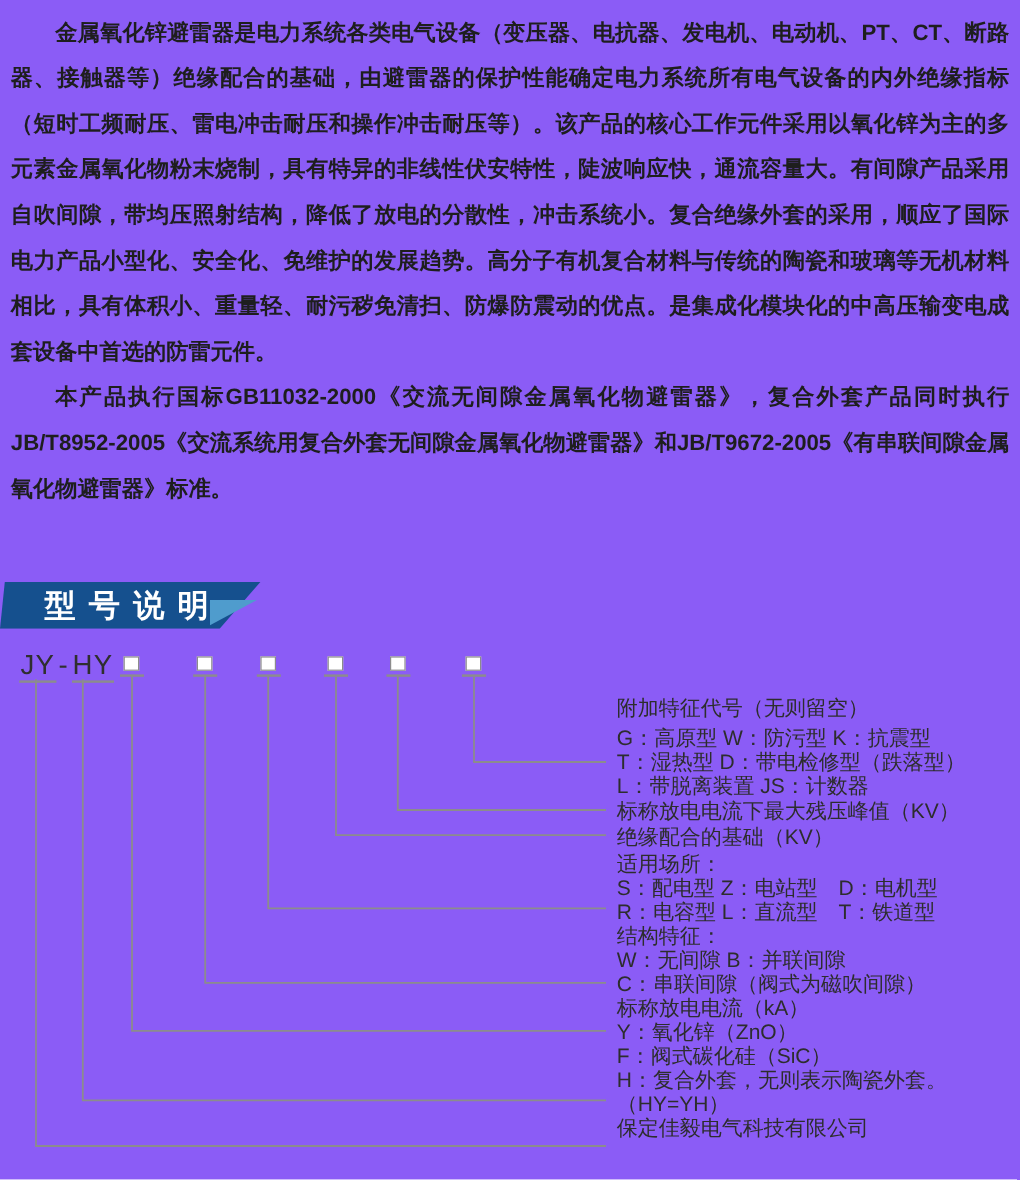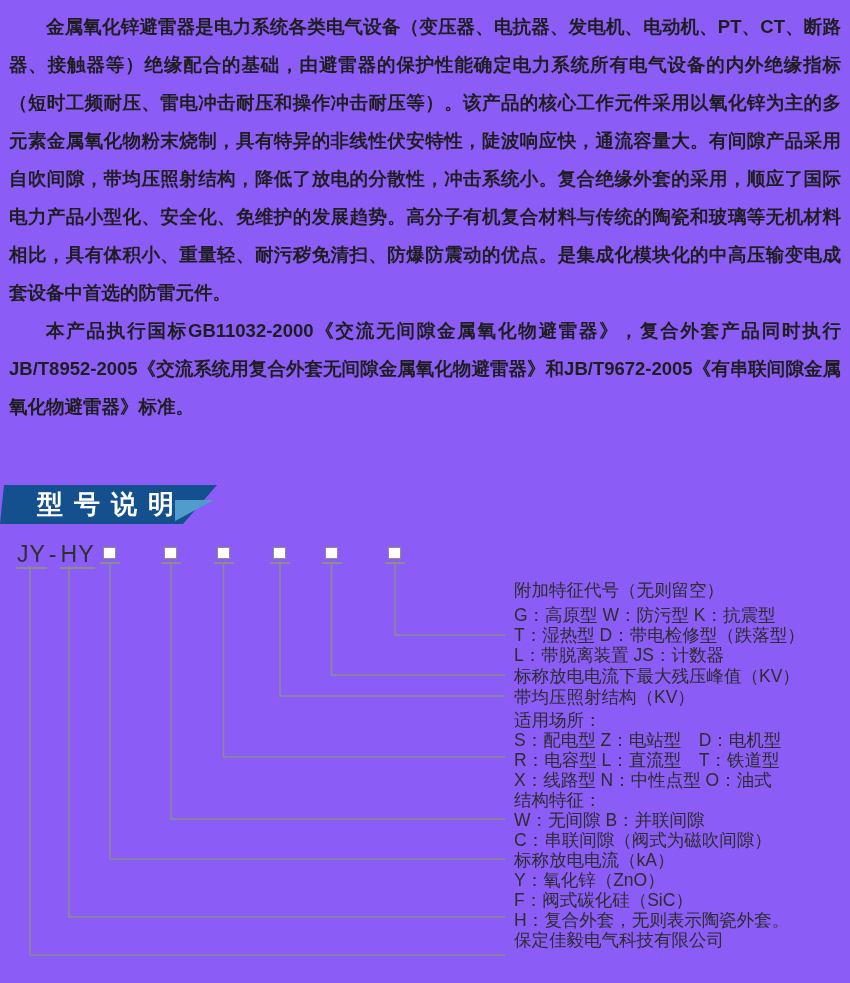--- a/index.html
+++ b/index.html
@@ -106,28 +106,28 @@
     <polyline points="331.5,564 331.5,675 505,675"></polyline>
     <polyline points="395,564 395,635 505,635"></polyline>
   </svg>
 
   <div class="legend">
     <div>附加特征代号（无则留空）</div>
     <div>G：高原型 W：防污型  K：抗震型</div>
     <div>T：湿热型  D：带电检修型（跌落型）</div>
     <div>L：带脱离装置 JS：计数器</div>
     <div>标称放电电流下最大残压峰值（KV）</div>
-    <div>带均压照射结构（KV）</div>
+    <div>绝缘配合的基础（KV）</div>
     <div>适用场所：</div>
     <div>S：配电型 Z：电站型　D：电机型</div>
     <div>R：电容型 L：直流型　T：铁道型</div>
-    <div>X：线路型 N：中性点型 O：油式</div>
     <div>结构特征：</div>
     <div>W：无间隙  B：并联间隙</div>
     <div>C：串联间隙（阀式为磁吹间隙）</div>
     <div>标称放电电流（kA）</div>
     <div>Y：氧化锌（ZnO）</div>
     <div>F：阀式碳化硅（SiC）</div>
     <div>H：复合外套，无则表示陶瓷外套。</div>
+    <div>（HY=YH）</div>
     <div>保定佳毅电气科技有限公司</div>
   </div>
 
 </div>
 
 </body></html>

